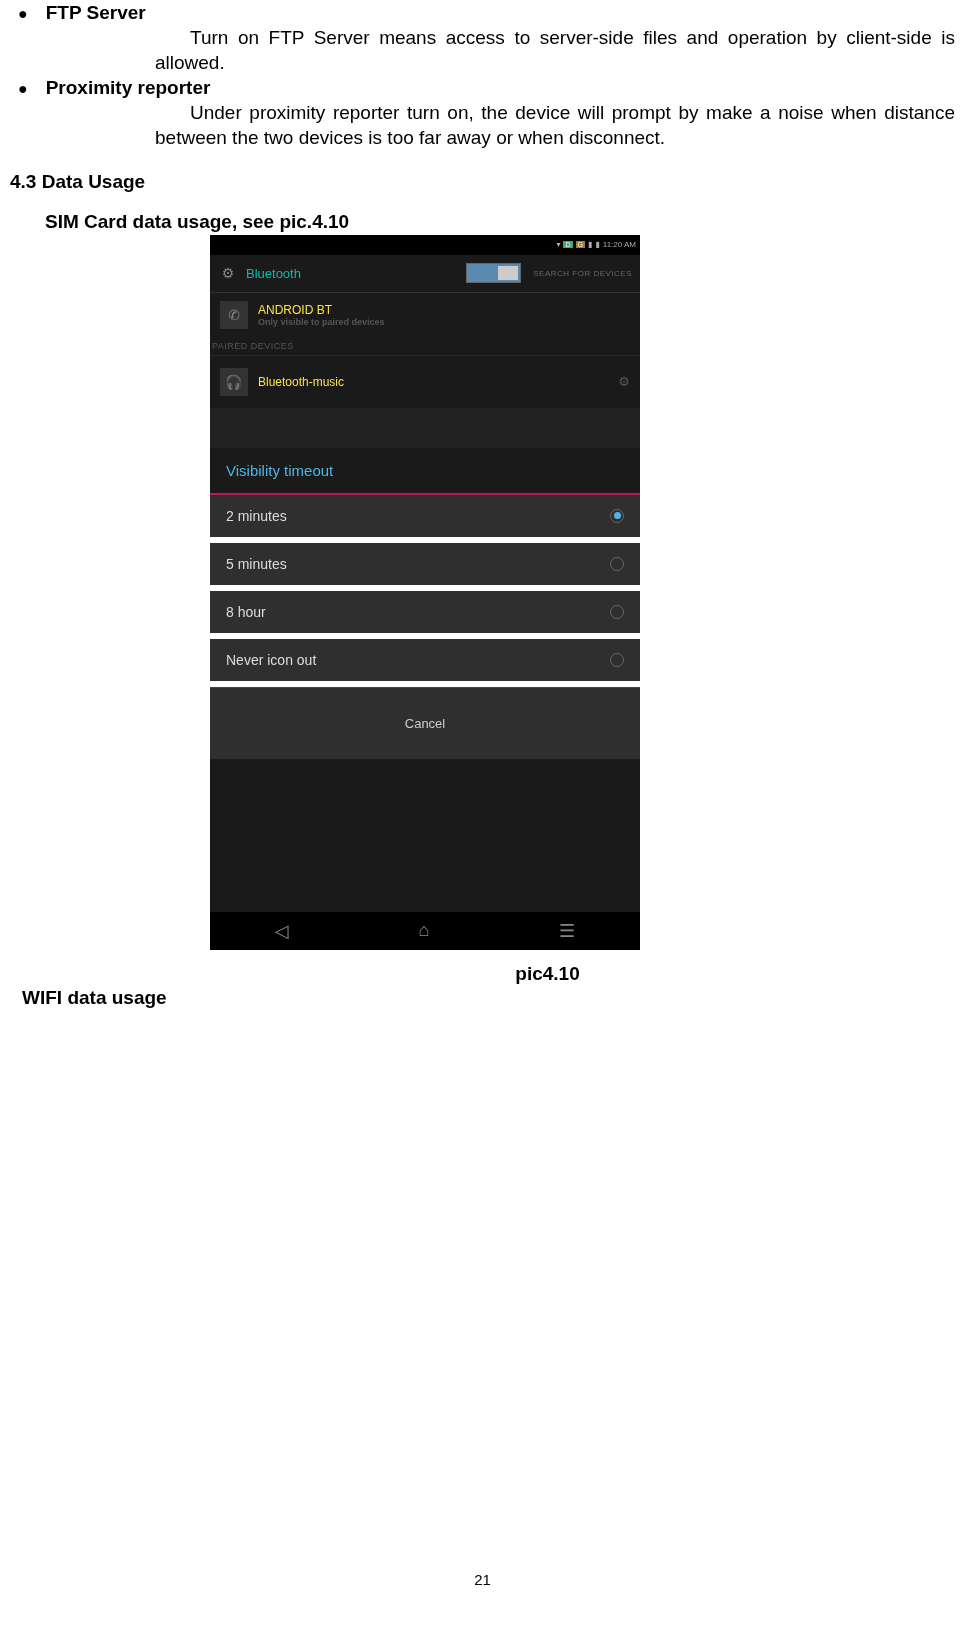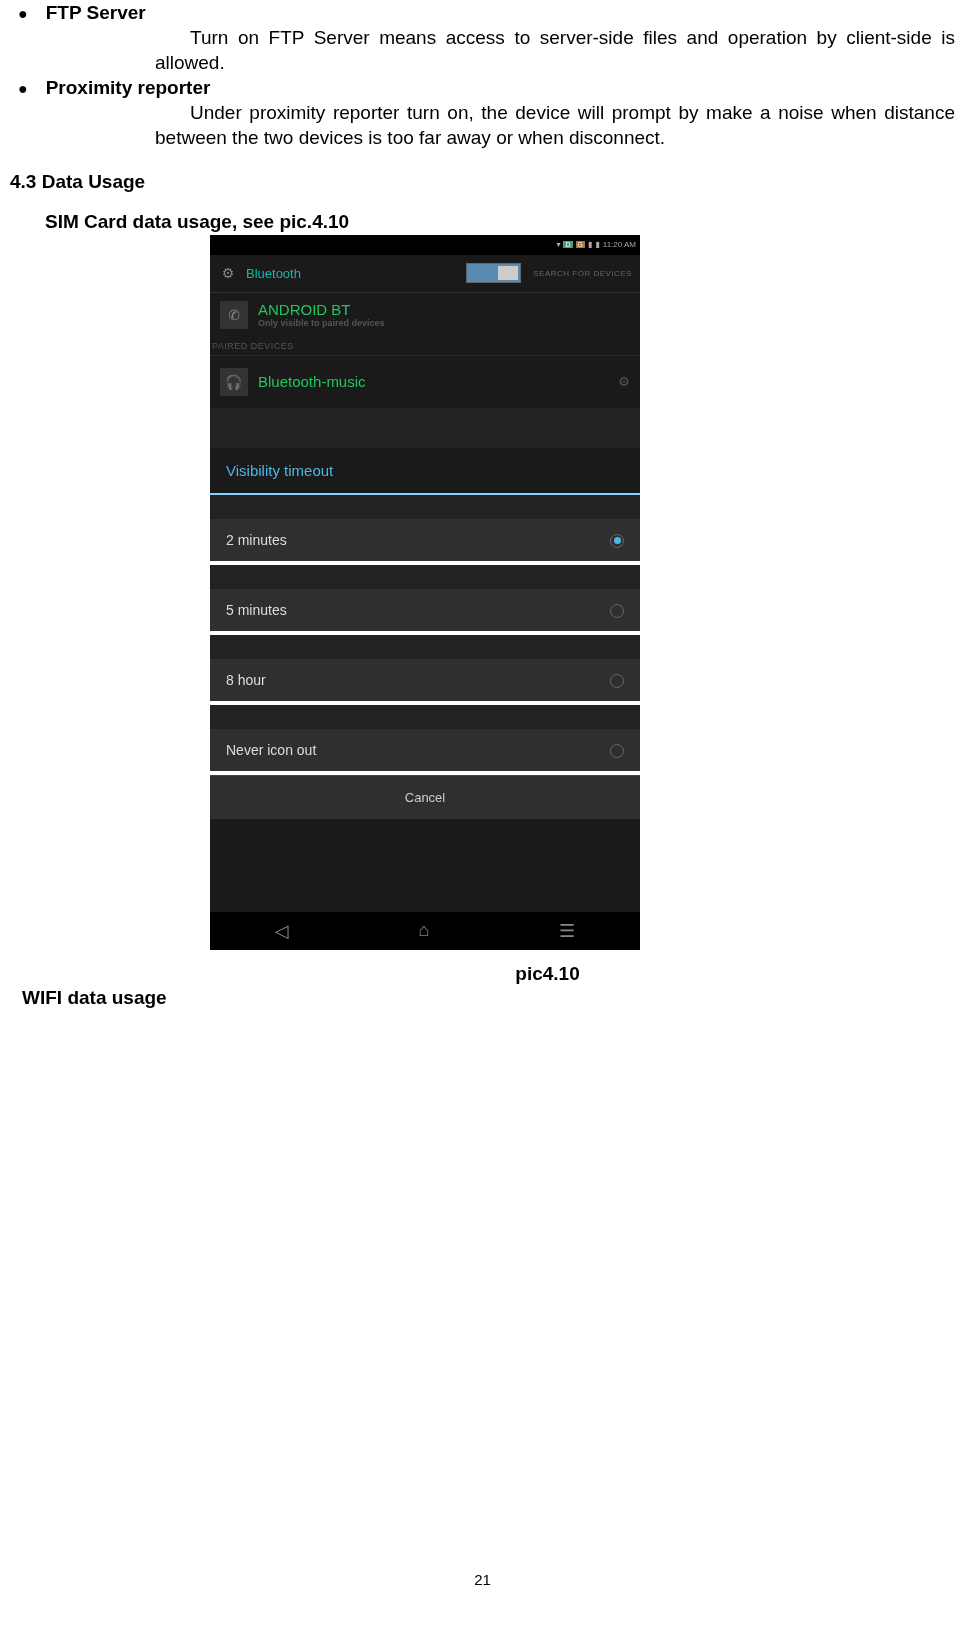--- a/index.html
+++ b/index.html
@@ -139,22 +139,22 @@
       display: flex;
       align-items: center;
       justify-content: center;
       color: #888;
       font-size: 14px;
     }
     .device-text {
       margin-left: 10px;
     }
     .device-name {
-      color: #22c55e;
-      font-size: 15px;
+      color: #fde047;
+      font-size: 12px;
     }
     .device-sub {
       color: #555;
       font-size: 9px;
       font-weight: bold;
     }
     .section-label {
       color: #555;
       font-size: 9px;
       padding: 4px 2px;
@@ -174,52 +174,51 @@
       font-size: 13px;
     }
     .dialog-area {
       margin-top: 40px;
     }
     .dialog-title {
       background: #1a1a1a;
       color: #4db5e8;
       font-size: 15px;
       padding: 14px 16px;
-      border-bottom: 2px solid #7dd3fc;
+      border-bottom: 2px solid #be185d;
     }
     .dialog-option {
       background: #2f2f2f;
       padding: 13px 16px;
-      border-bottom: 4px solid #ffffff;
-      display: flex;
-      align-items: flex-end;
+      border-bottom: 6px solid #ffffff;
+      display: flex;
+      align-items: center;
       justify-content: space-between;
       color: #ddd;
       font-size: 14px;
-      margin-top: 24px;
     }
     .radio {
       width: 14px;
       height: 14px;
       border: 1px solid #666;
       border-radius: 50%;
       display: flex;
       align-items: center;
       justify-content: center;
     }
     .radio.selected::after {
       content: '';
       width: 7px;
       height: 7px;
       background: #4db5e8;
       border-radius: 50%;
     }
     .dialog-cancel {
       background: #2f2f2f;
-      padding: 14px;
+      padding: 28px;
       text-align: center;
       color: #ccc;
       font-size: 13px;
       border-top: 1px solid #444;
     }
     .dark-fill {
       flex: 1;
       background: #1a1a1a;
     }
     .nav-bar {

